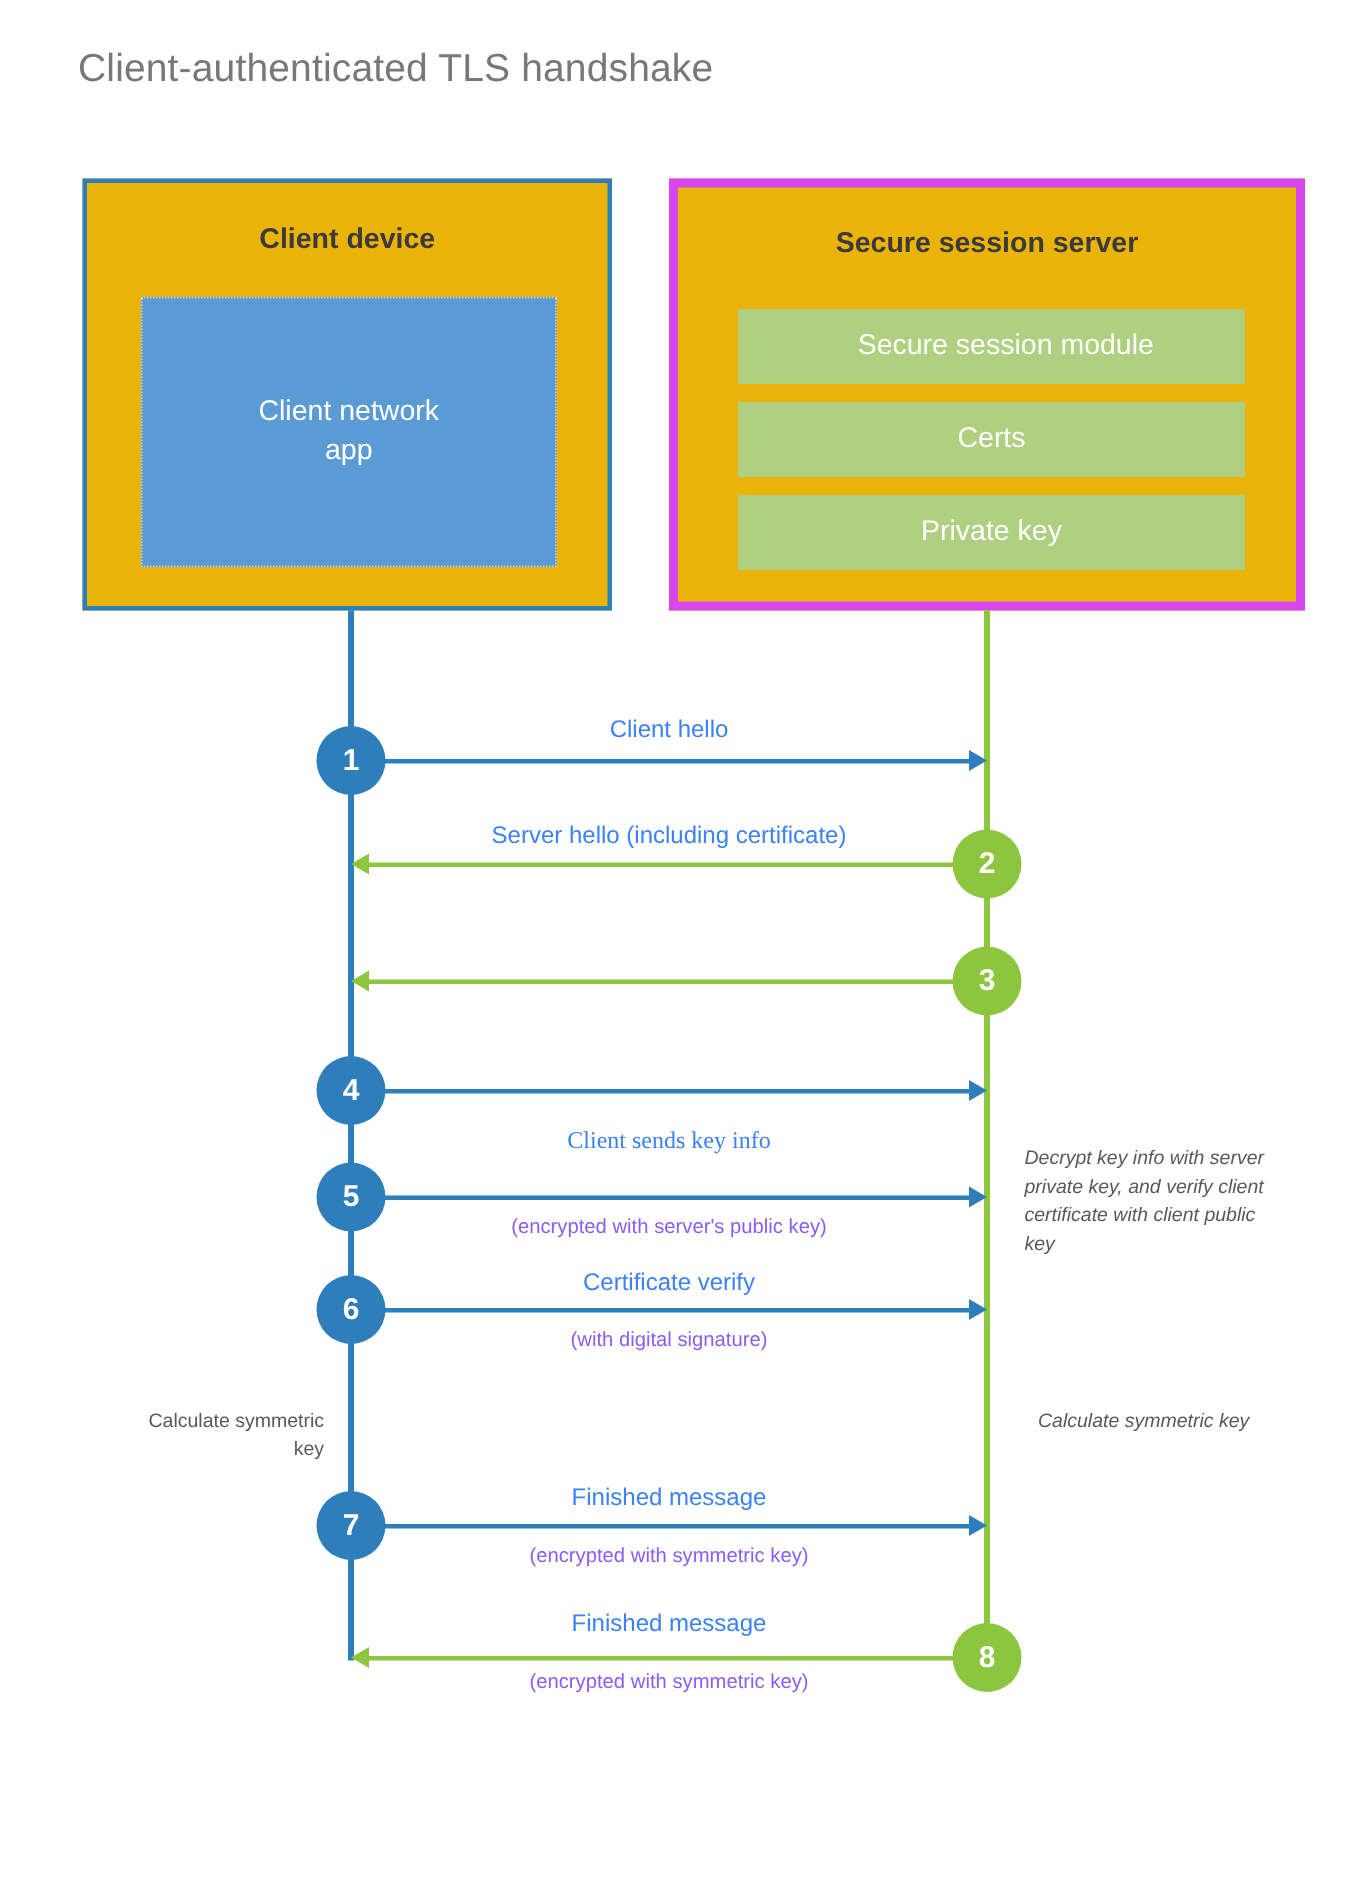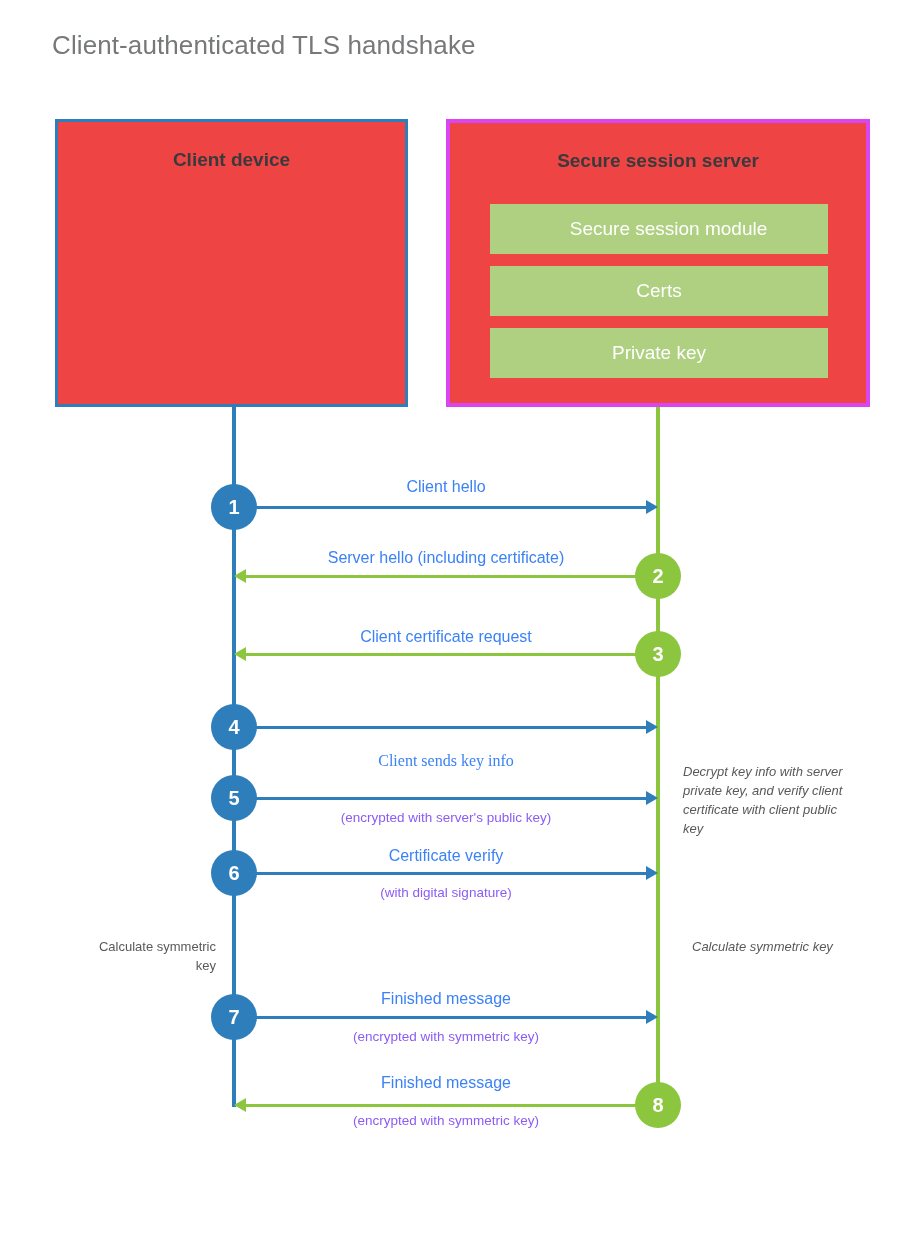--- a/index.html
+++ b/index.html
@@ -18,31 +18,31 @@
     font-size: 26px;
     font-weight: 400;
     color: #76787a;
     letter-spacing: 0.1px;
     white-space: nowrap;
   }
 
   
   .party-box {
     position: absolute;
-    background: #ef4444;
+    background: #eab308;
   }
   .party-box.client {
     left: 39px; top: 119px;
     width: 353px; height: 288px;
     border: 3px solid #2e7ebb;
   }
   .party-box.server {
     left: 430px; top: 119px;
     width: 424px; height: 288px;
-    border: 4px solid #d946ef;
+    border: 6px solid #d946ef;
   }
   .party-title {
     position: absolute;
     left: 0; right: 0; top: 27px;
     text-align: center;
     font-size: 19px;
     font-weight: 700;
     color: #3a3a3c;
   }
 
@@ -151,20 +151,26 @@
 </style>
 </head>
 <body>
 
 <div id="stage">
 
   <div class="page-title">Client-authenticated TLS handshake</div>
 
   <div class="party-box client">
     <div class="party-title">Client device</div>
+    <div class="client-app">
+      <span>
+        <span>Client network</span><br>
+        <span>app</span>
+      </span>
+    </div>
   </div>
 
   <div class="party-box server">
     <div class="party-title">Secure session server</div>
     <div class="server-row r0">Secure session module</div>
     <div class="server-row r1">Certs</div>
     <div class="server-row r2">Private key</div>
   </div>
 
   <div class="lifeline client"></div>
@@ -173,21 +179,20 @@
   <div class="msg-label" style="left:218px; top:478px; width:424px;">Client hello</div>
   <div class="msg-line blue" style="left:218px; top:506px; width:412px;"></div>
   <div class="arrow-head right blue" style="left:630px; top:500px;"></div>
   <div class="step-circle blue" style="left:195px; top:484px;">1</div>
 
   <div class="msg-label" style="left:218px; top:549px; width:424px;">Server hello (including certificate)</div>
   <div class="msg-line green" style="left:230px; top:575px; width:412px;"></div>
   <div class="arrow-head left green" style="left:218px; top:569px;"></div>
   <div class="step-circle green" style="left:619px; top:553px;">2</div>
 
-  <div class="msg-label" style="left:218px; top:628px; width:424px;">Client certificate request</div>
   <div class="msg-line green" style="left:230px; top:653px; width:412px;"></div>
   <div class="arrow-head left green" style="left:218px; top:647px;"></div>
   <div class="step-circle green" style="left:619px; top:631px;">3</div>
 
   <div class="msg-line blue" style="left:218px; top:726px; width:412px;"></div>
   <div class="arrow-head right blue" style="left:630px; top:720px;"></div>
   <div class="step-circle blue" style="left:195px; top:704px;">4</div>
 
   <div class="msg-label" style="left:218px; top:752px; width:424px;font-family:Liberation Serif, serif;">Client sends key info</div>
   <div class="msg-line blue" style="left:218px; top:797px; width:412px;"></div>

